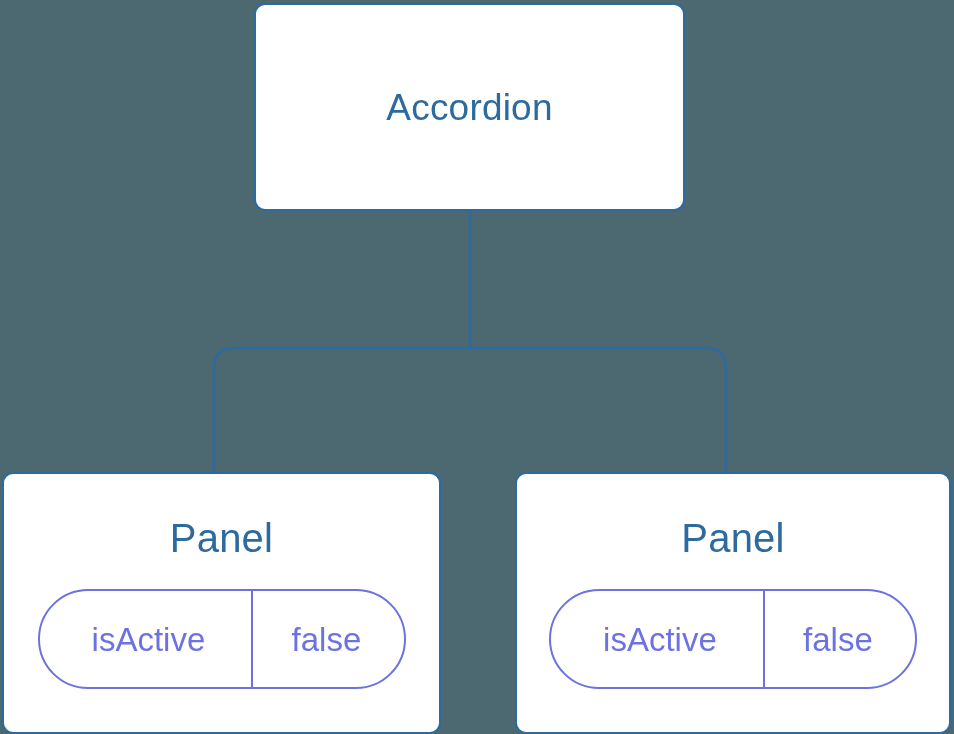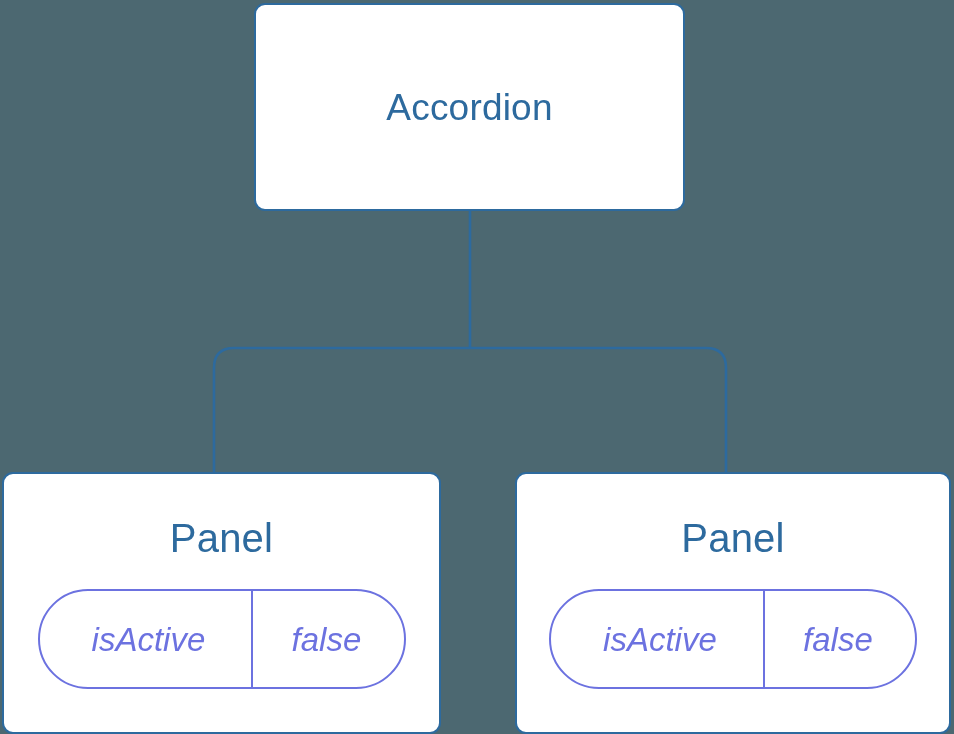--- a/index.html
+++ b/index.html
@@ -76,21 +76,20 @@
   .state-pill {
     margin-top: 31px;
     height: 100px;
     display: flex;
     align-items: stretch;
     border: 2.2px solid #6C72E0;
     border-radius: 50px;
     background: #FFFFFF;
     box-sizing: border-box;
     overflow: hidden;
-    font-style: italic;
   }
   #node-panel-left  .state-pill { width: 368px; }
   #node-panel-right .state-pill { width: 368px; }
 
   .pill-key, .pill-val {
     display: flex;
     align-items: center;
     justify-content: center;
     color: #6C72E0;
     font-size: 33px;

